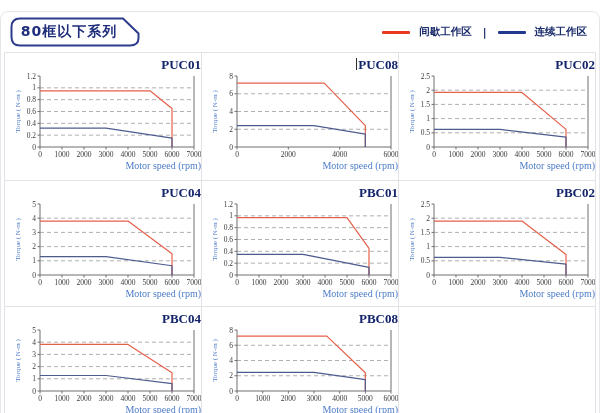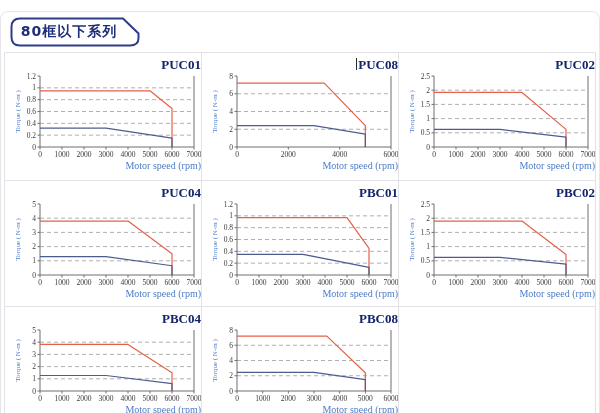--- a/index.html
+++ b/index.html
@@ -24,20 +24,27 @@
 <body>
 
 <div class="frame">
   <div class="header">
     <div class="badge">
       <svg width="132" height="30" viewBox="0 0 132 30">
         <path d="M11 1.5 H114 L129.5 16.5 V21 Q129.5 28.5 121 28.5 H11 Q2.5 28.5 2.5 20 V10 Q2.5 1.5 11 1.5 Z" fill="#ffffff" stroke="#2e3c8c" stroke-width="2"></path>
       </svg>
       <span class="badge-label">80框以下系列</span>
     </div>
+    <div class="legend">
+      <span class="swatch" style="background: rgb(232, 57, 31);"></span>
+      <span>间歇工作区</span>
+      <span class="legend-sep">|</span>
+      <span class="swatch" style="background: rgb(33, 57, 143);"></span>
+      <span>连续工作区</span>
+    </div>
   </div>
   <div class="grid">
       <div class="cell">
         <div class="chart-title">PUC01</div>
         <svg width="188" height="88" viewBox="0 0 188 88">
           <line x1="27" y1="63.166666666666664" x2="181" y2="63.166666666666664" stroke="#9a9a9a" stroke-width="0.8" stroke-dasharray="4 3"></line>
           <line x1="27" y1="51.33333333333333" x2="181" y2="51.33333333333333" stroke="#9a9a9a" stroke-width="0.8" stroke-dasharray="4 3"></line>
           <line x1="27" y1="39.5" x2="181" y2="39.5" stroke="#9a9a9a" stroke-width="0.8" stroke-dasharray="4 3"></line>
           <line x1="27" y1="27.66666666666666" x2="181" y2="27.66666666666666" stroke="#9a9a9a" stroke-width="0.8" stroke-dasharray="4 3"></line>
           <line x1="27" y1="15.83333333333333" x2="181" y2="15.83333333333333" stroke="#9a9a9a" stroke-width="0.8" stroke-dasharray="4 3"></line>

